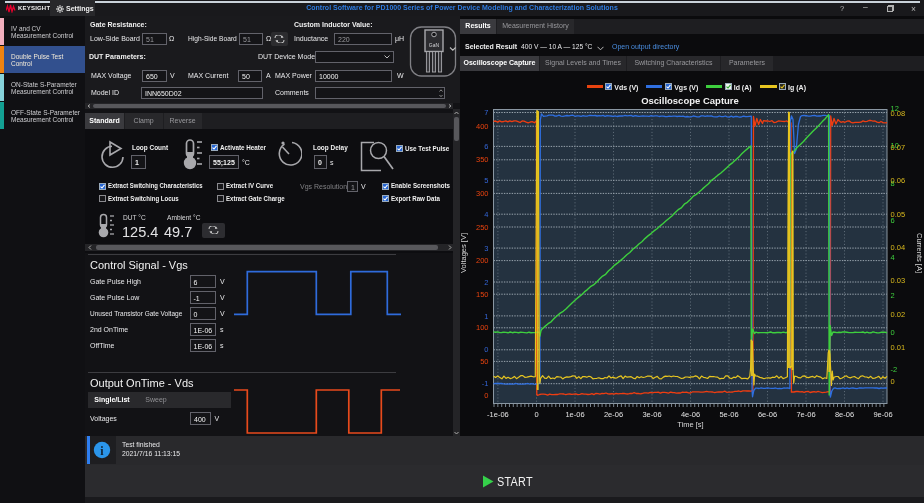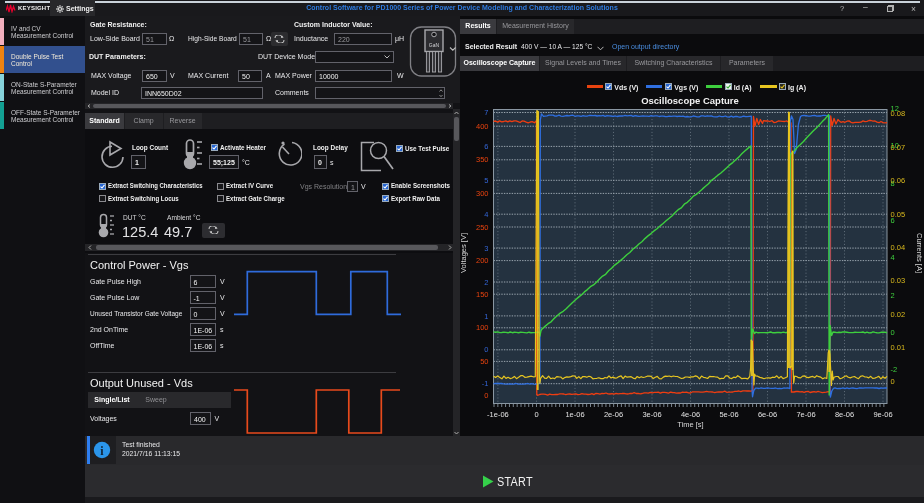--- a/index.html
+++ b/index.html
@@ -223,41 +223,41 @@
   </svg>
 <div class="abs" style="left:85px;top:243.5px;width:368px;height:7px;background:#242427"></div>
 <div class="abs" style="left:96px;top:244.5px;width:342px;height:5px;background:#57575b;border-radius:2px"></div>
 <svg class="abs" style="left:88px;top:245px" width="4" height="5">
     <polyline points="3,0.5 1,2.5 3,4.5" fill="none" stroke="#aaa" stroke-width="1"></polyline>
   </svg>
 <svg class="abs" style="left:448px;top:245px" width="4" height="5">
     <polyline points="1,0.5 3,2.5 1,4.5" fill="none" stroke="#aaa" stroke-width="1"></polyline>
   </svg>
 <div class="abs" style="left:88px;top:253.5px;width:308px;height:1px;background:#3c3c40"></div>
-<div class="abs" style="left:90px;top:259px;font-size:11px;color:#f2f2f2;font-weight:400;white-space:nowrap;font-weight:400">Control Power - Vgs</div>
+<div class="abs" style="left:90px;top:259px;font-size:11px;color:#f2f2f2;font-weight:400;white-space:nowrap;font-weight:400">Control Signal - Vgs</div>
 <div class="abs" style="left:90px;top:277.5px;font-size:7px;color:#e8e8ea;font-weight:400;white-space:nowrap;">Gate Pulse High</div>
 <div class="abs" style="left:189.5px;top:275px;width:26px;height:13px;background:#141417;border:1px solid #62626a;color:#f2f2f2;font-size:7px;font-weight:400;line-height:13px;padding-left:3px;box-sizing:border-box">6</div>
 <div class="abs" style="left:220px;top:277.5px;font-size:7px;color:#e8e8ea;font-weight:400;white-space:nowrap;">V</div>
 <div class="abs" style="left:90px;top:293.5px;font-size:7px;color:#e8e8ea;font-weight:400;white-space:nowrap;">Gate Pulse Low</div>
 <div class="abs" style="left:189.5px;top:291px;width:26px;height:13px;background:#141417;border:1px solid #62626a;color:#f2f2f2;font-size:7px;font-weight:400;line-height:13px;padding-left:3px;box-sizing:border-box">-1</div>
 <div class="abs" style="left:220px;top:293.5px;font-size:7px;color:#e8e8ea;font-weight:400;white-space:nowrap;">V</div>
 <div class="abs" style="left:90px;top:309.5px;font-size:7px;color:#e8e8ea;font-weight:400;white-space:nowrap;transform:scaleX(0.93);transform-origin:left top;">Unused Transistor Gate Voltage</div>
 <div class="abs" style="left:189.5px;top:307px;width:26px;height:13px;background:#141417;border:1px solid #62626a;color:#f2f2f2;font-size:7px;font-weight:400;line-height:13px;padding-left:3px;box-sizing:border-box">0</div>
 <div class="abs" style="left:220px;top:309.5px;font-size:7px;color:#e8e8ea;font-weight:400;white-space:nowrap;">V</div>
 <div class="abs" style="left:90px;top:325.5px;font-size:7px;color:#e8e8ea;font-weight:400;white-space:nowrap;">2nd OnTime</div>
 <div class="abs" style="left:189.5px;top:323px;width:26px;height:13px;background:#141417;border:1px solid #62626a;color:#f2f2f2;font-size:7px;font-weight:400;line-height:13px;padding-left:3px;box-sizing:border-box">1E-06</div>
 <div class="abs" style="left:220px;top:325.5px;font-size:7px;color:#e8e8ea;font-weight:400;white-space:nowrap;">s</div>
 <div class="abs" style="left:90px;top:341.5px;font-size:7px;color:#e8e8ea;font-weight:400;white-space:nowrap;">OffTime</div>
 <div class="abs" style="left:189.5px;top:339px;width:26px;height:13px;background:#141417;border:1px solid #62626a;color:#f2f2f2;font-size:7px;font-weight:400;line-height:13px;padding-left:3px;box-sizing:border-box">1E-06</div>
 <div class="abs" style="left:220px;top:341.5px;font-size:7px;color:#e8e8ea;font-weight:400;white-space:nowrap;">s</div>
 <svg class="abs" style="left:234px;top:266px" width="167" height="54" viewBox="0 0 167 54">
 <path d="M0,48.4 H13.3 V5.6 H82.3 V48.4 H116.8 V5.6 H153.3 V48.4 H167" fill="none" stroke="#2f6bdb" stroke-width="1.7"></path>
   </svg>
 <div class="abs" style="left:88px;top:371.5px;width:308px;height:1px;background:#3c3c40"></div>
-<div class="abs" style="left:90px;top:377px;font-size:11px;color:#f2f2f2;font-weight:400;white-space:nowrap;font-weight:400">Output Unused - Vds</div>
+<div class="abs" style="left:90px;top:377px;font-size:11px;color:#f2f2f2;font-weight:400;white-space:nowrap;font-weight:400">Output OnTime - Vds</div>
 <div class="abs" style="left:88px;top:392px;width:143px;height:16px;background:#29292c"></div>
 <div class="abs" style="left:88px;top:392px;width:48px;height:16px;color:#fff;font-size:7px;font-weight:700;text-align:center;line-height:16px">Single/List</div>
 <div class="abs" style="left:136px;top:392px;width:40px;height:16px;color:#909094;font-size:7px;text-align:center;line-height:16px">Sweep</div>
 <div class="abs" style="left:90px;top:414.5px;font-size:7px;color:#e8e8ea;font-weight:400;white-space:nowrap;">Voltages</div>
 <div class="abs" style="left:190px;top:411.5px;width:21px;height:13px;background:#141417;border:1px solid #62626a;color:#f2f2f2;font-size:7px;font-weight:400;line-height:13px;padding-left:3px;box-sizing:border-box">400</div>
 <div class="abs" style="left:214.5px;top:414.5px;font-size:7px;color:#e8e8ea;font-weight:400;white-space:nowrap;">V</div>
 <svg class="abs" style="left:234px;top:385px" width="167" height="52" viewBox="0 0 167 52">
 <path d="M0,5 H13.3 V48 H82.3 V5 H114.8 V48 H147.3 V5 H166" fill="none" stroke="#e84a1c" stroke-width="1.7"></path>
   </svg>
 <div class="abs" style="left:452.5px;top:108.5px;width:7px;height:328.5px;background:#242427"></div>

